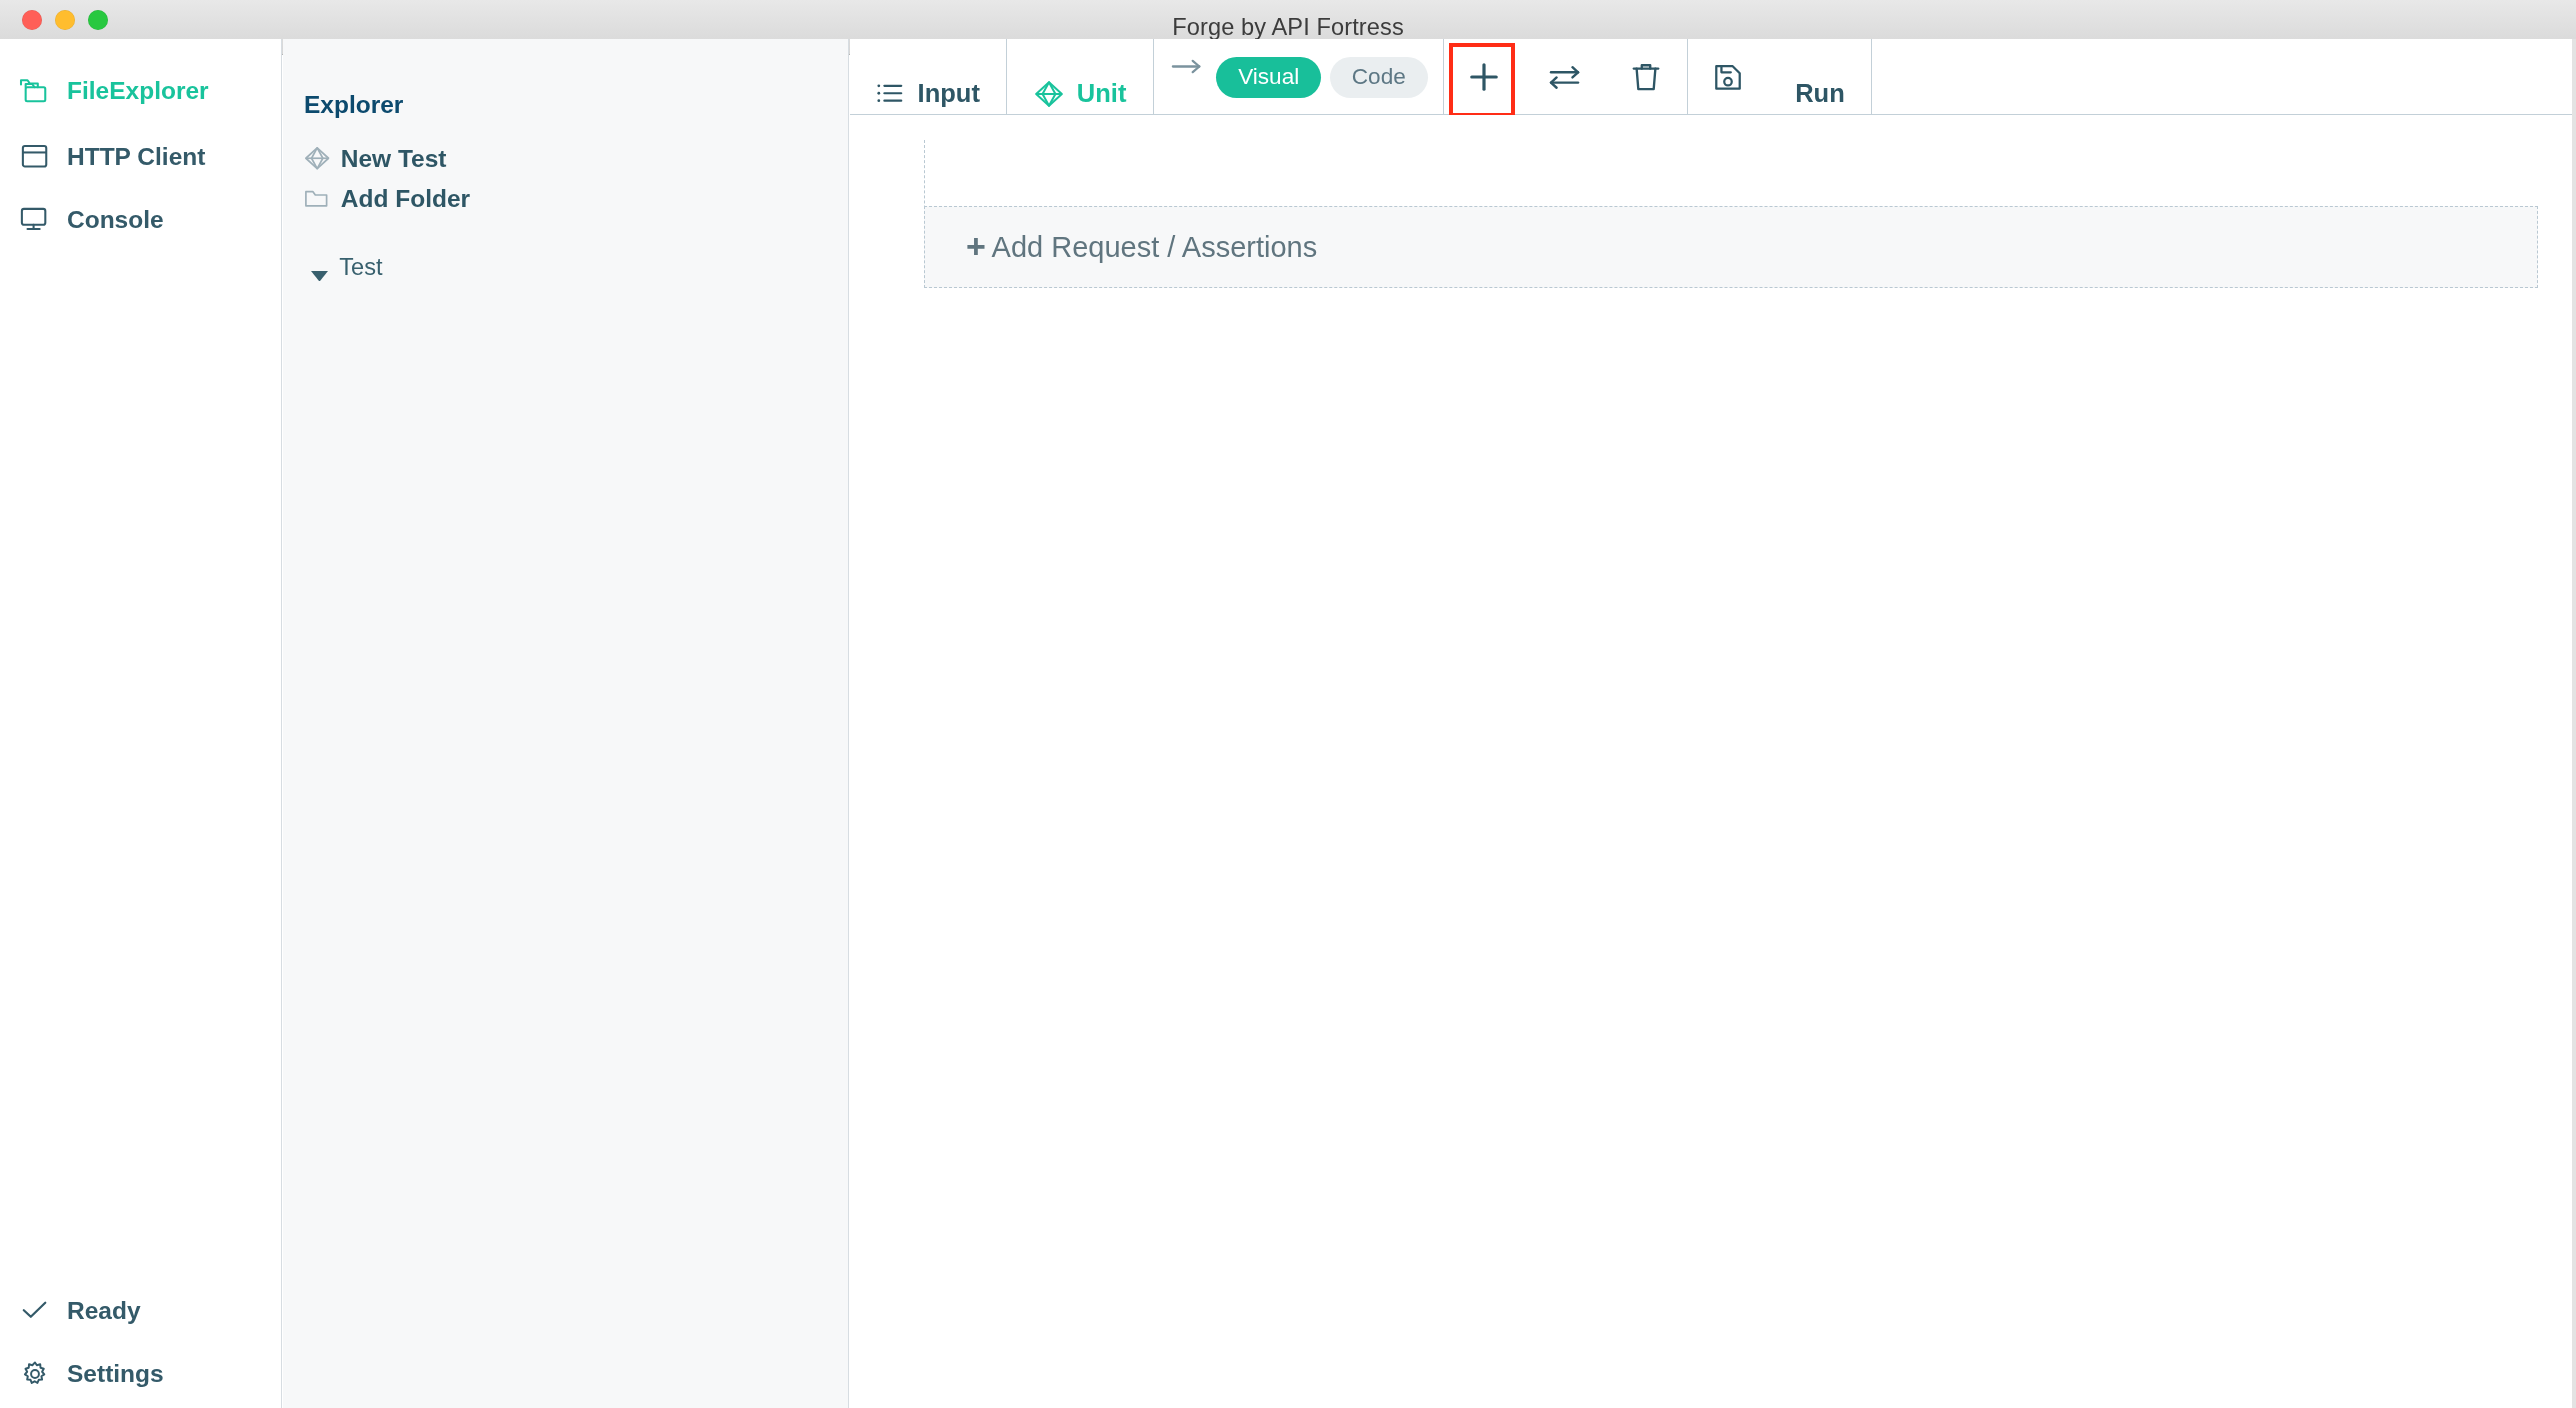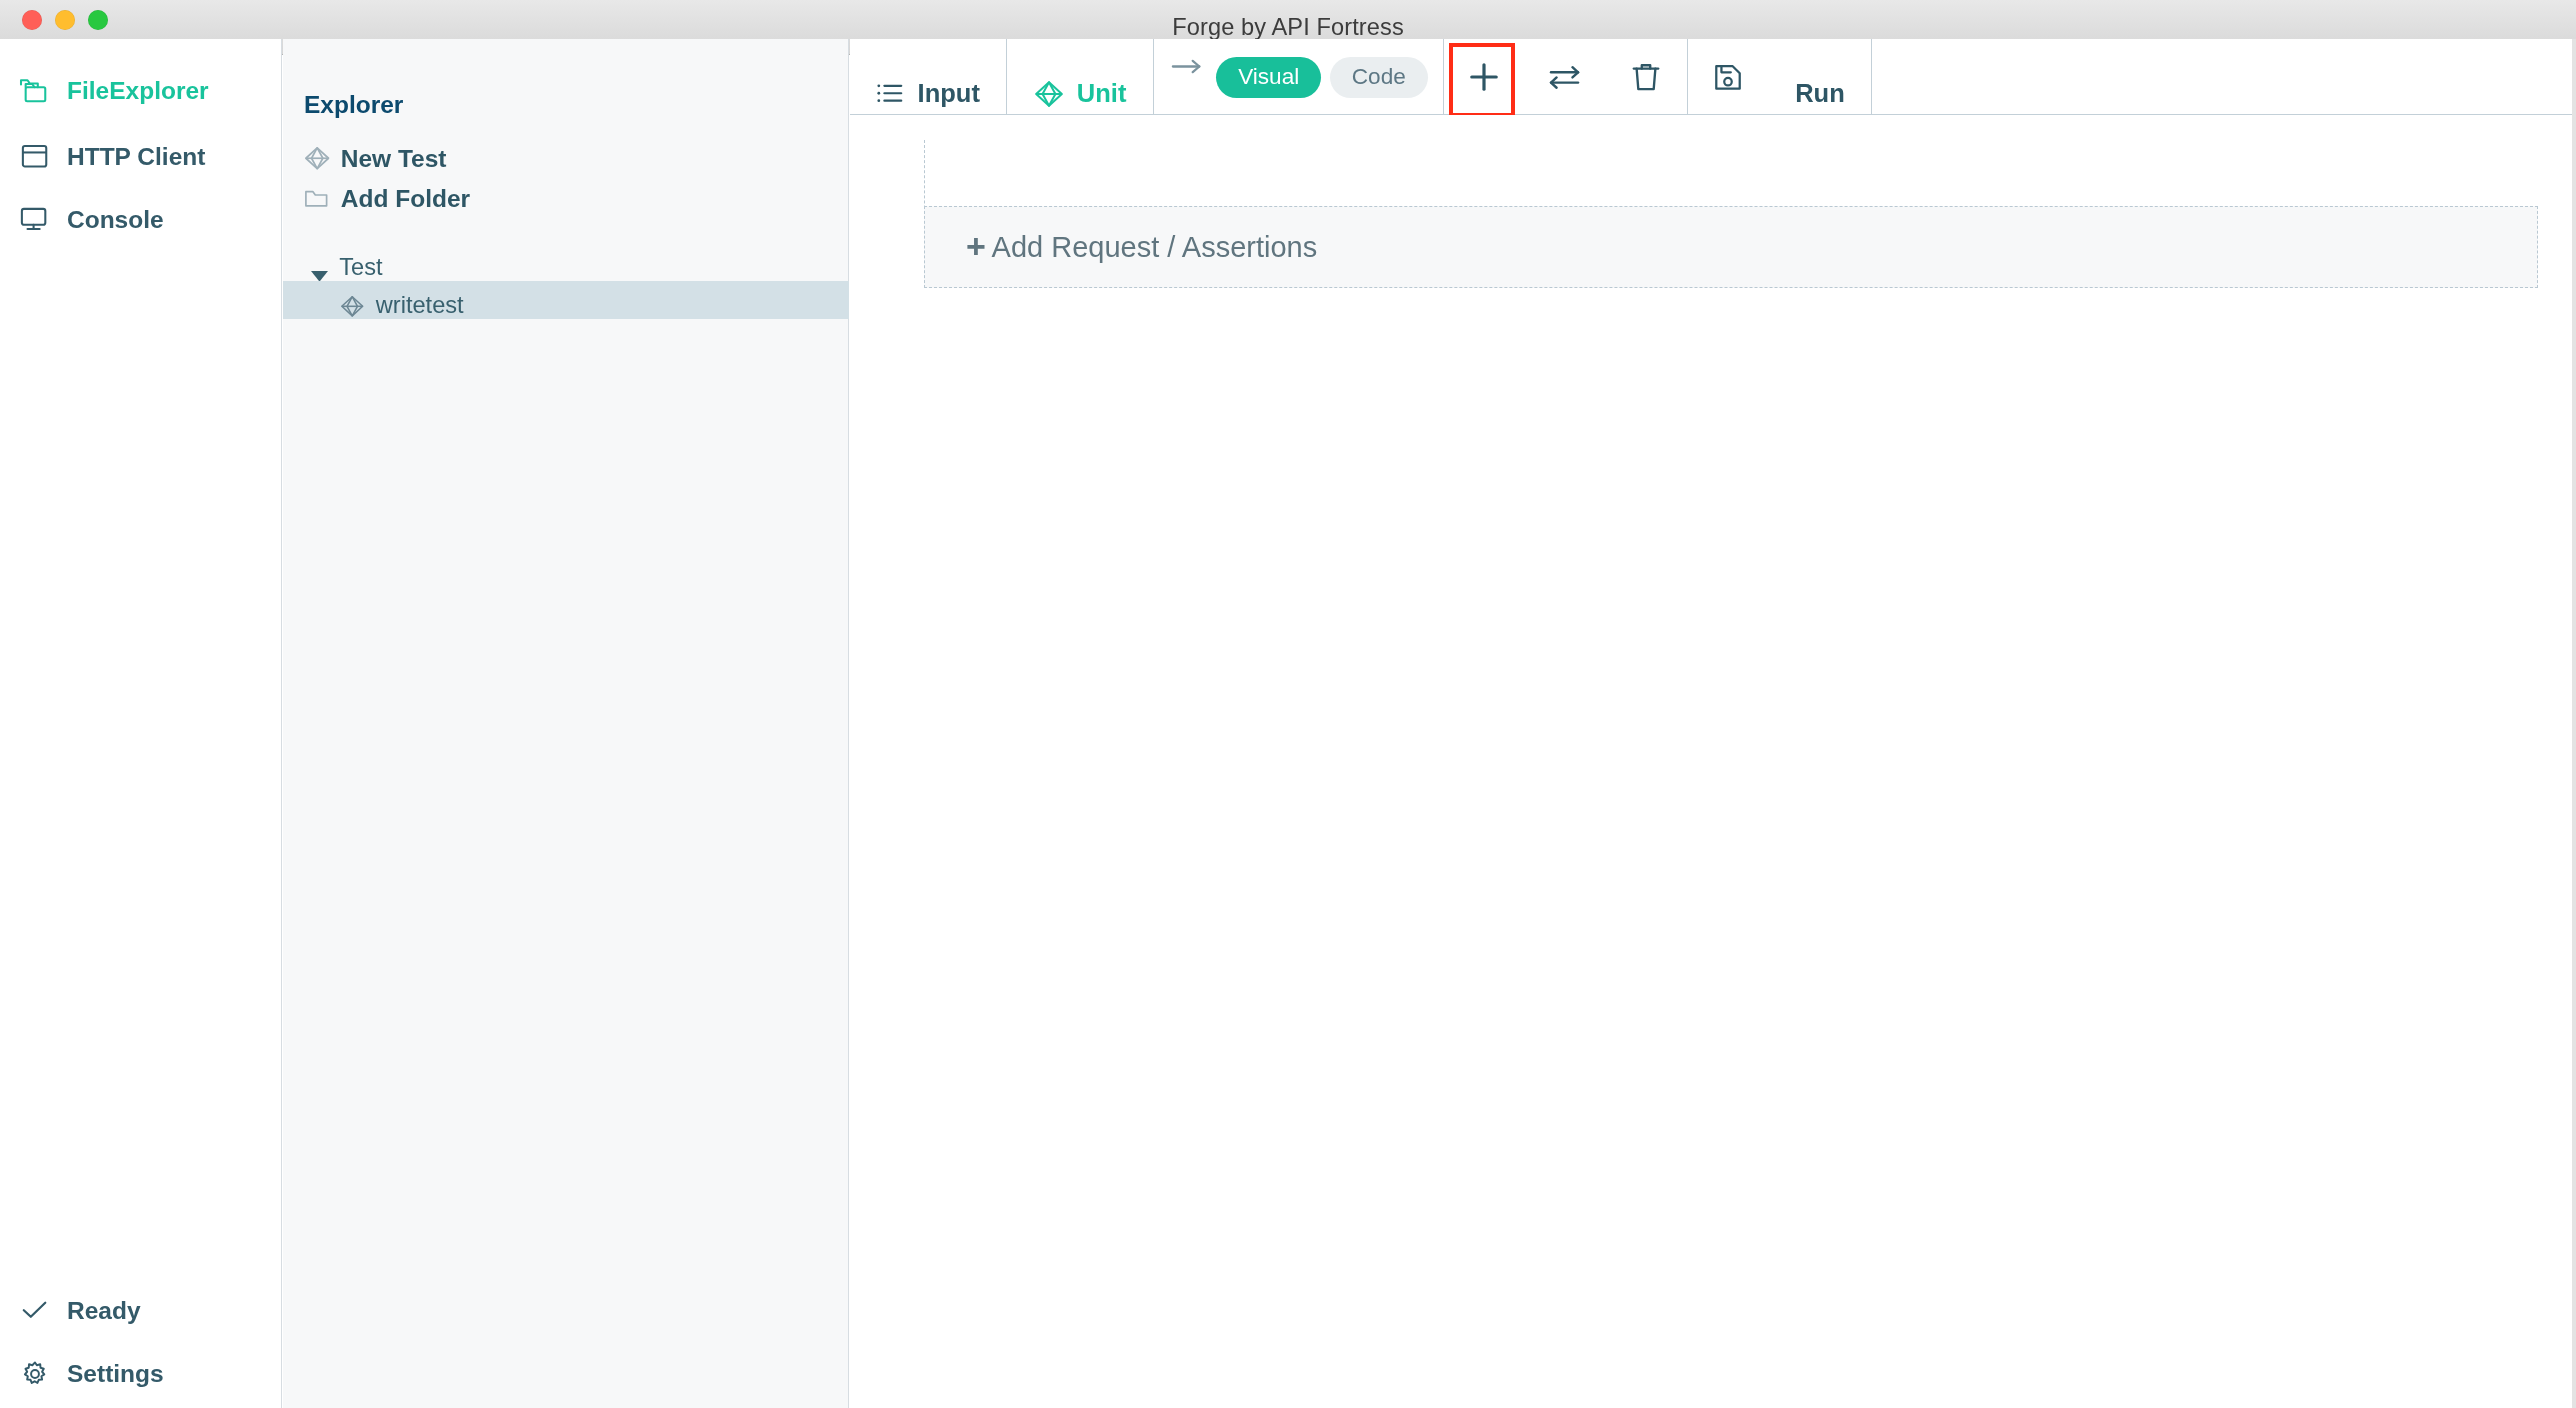--- a/index.html
+++ b/index.html
@@ -305,30 +305,20 @@
         </svg>
       </span>
       <span class="ea-label">Add Folder</span>
     </div>
 
     <div class="tree">
       <div class="tree-row folder">
         <span class="caret"></span>
         <span class="tree-label">Test</span>
       </div>
-      <div class="tree-row leaf selected">
-        <span class="leaf-icon">
-          <svg width="24.5" height="22.6" viewBox="0 0 28 26" fill="none" stroke="#6d8794" stroke-width="1.8" stroke-linejoin="round">
-            <path d="M14 2 L26 13 L14 24 L2 13 Z"></path>
-            <path d="M14 2 L20 13 L14 24 L8 13 Z"></path>
-            <path d="M2 13 L26 13"></path>
-          </svg>
-        </span>
-        <span class="tree-label">writetest</span>
-      </div>
     </div>
   </div>
 
   <div class="toolbar">
 
     <div class="tb-group">
       <div class="tb-btn">
         <span class="tb-icon">
           <svg width="28" height="24.5" viewBox="0 0 30 26" fill="none" stroke="#2e5665" stroke-width="2.4" stroke-linecap="round">
             <circle cx="3" cy="5" r="1.5" fill="#2e5665" stroke="none"></circle>

